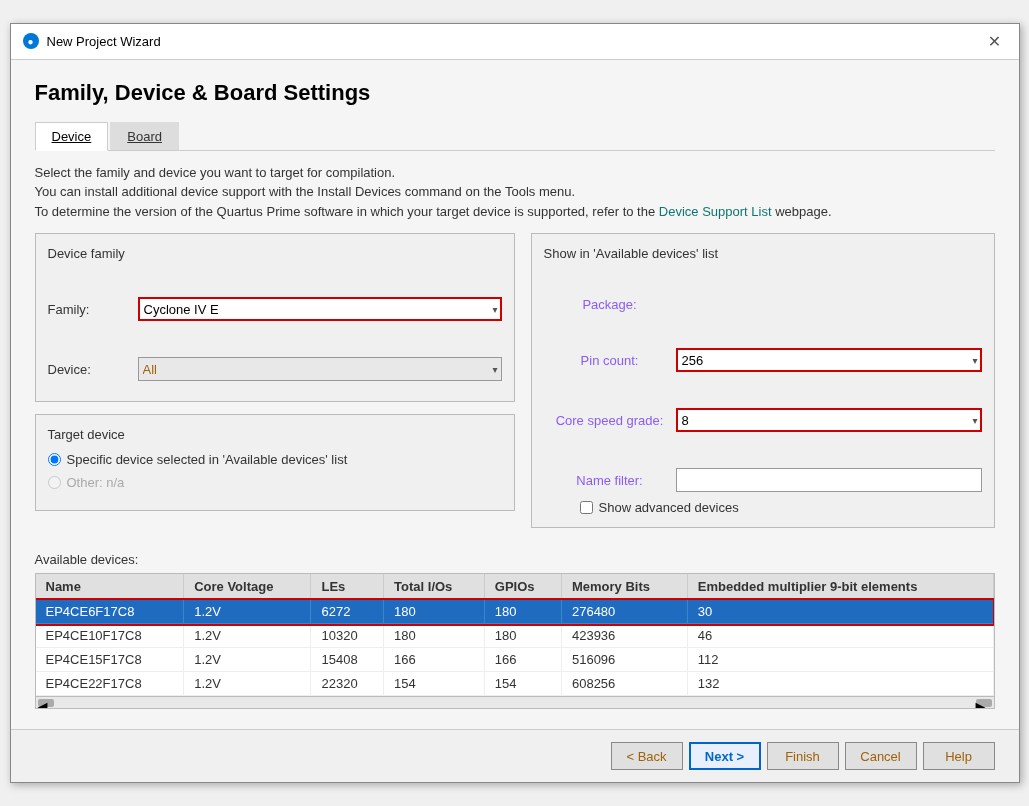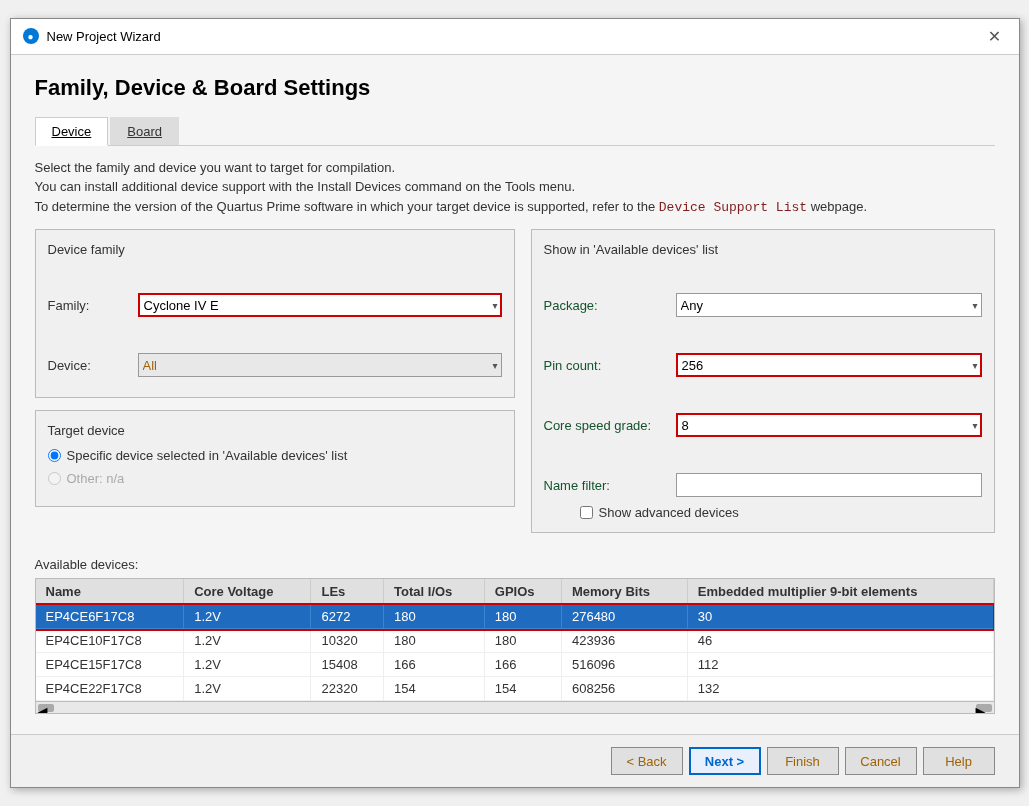--- a/index.html
+++ b/index.html
@@ -92,23 +92,22 @@
       margin-bottom: -1px;
       color: #000;
     }
     .description {
       margin-bottom: 12px;
       color: #333;
       line-height: 1.5;
       font-size: 13px;
     }
     .description a {
-      color: #7f1d1d;
+      color: #0f766e;
       text-decoration: none;
-      font-family: Liberation Mono, monospace;
     }
     .main-area {
       display: flex;
       gap: 16px;
     }
     .left-panel {
       flex: 0 0 480px;
     }
     .right-panel {
       flex: 1;
@@ -132,21 +131,22 @@
       margin-top: 36px;
     }
     .form-label {
       width: 90px;
       font-size: 13px;
       color: #333;
     }
     .form-label-right {
       width: 132px;
       font-size: 13px;
-      color: #14532d;
+      color: #8b5cf6;
+      text-align: center;
     }
     .select-wrapper {
       flex: 1;
       position: relative;
       display: flex;
       align-items: center;
     }
     .select-wrapper select {
       width: 100%;
       height: 24px;
@@ -355,25 +355,20 @@
             <label for="other" style="color:#aaa;"><span>Other:</span> <span>n/a</span></label>
           </div>
         </div>
       </div>
 
       <div class="right-panel">
         <div class="panel-group">
           <div class="panel-title">Show in 'Available devices' list</div>
           <div class="form-row">
             <span class="form-label-right">Package:</span>
-            <div class="select-wrapper">
-              <select>
-                <option>Any</option>
-              </select>
-            </div>
           </div>
           <div class="form-row">
             <span class="form-label-right">Pin count:</span>
             <div class="select-wrapper">
               <select style="border: 2px solid #cc0000;">
                 <option>256</option>
               </select>
             </div>
           </div>
           <div class="form-row">

